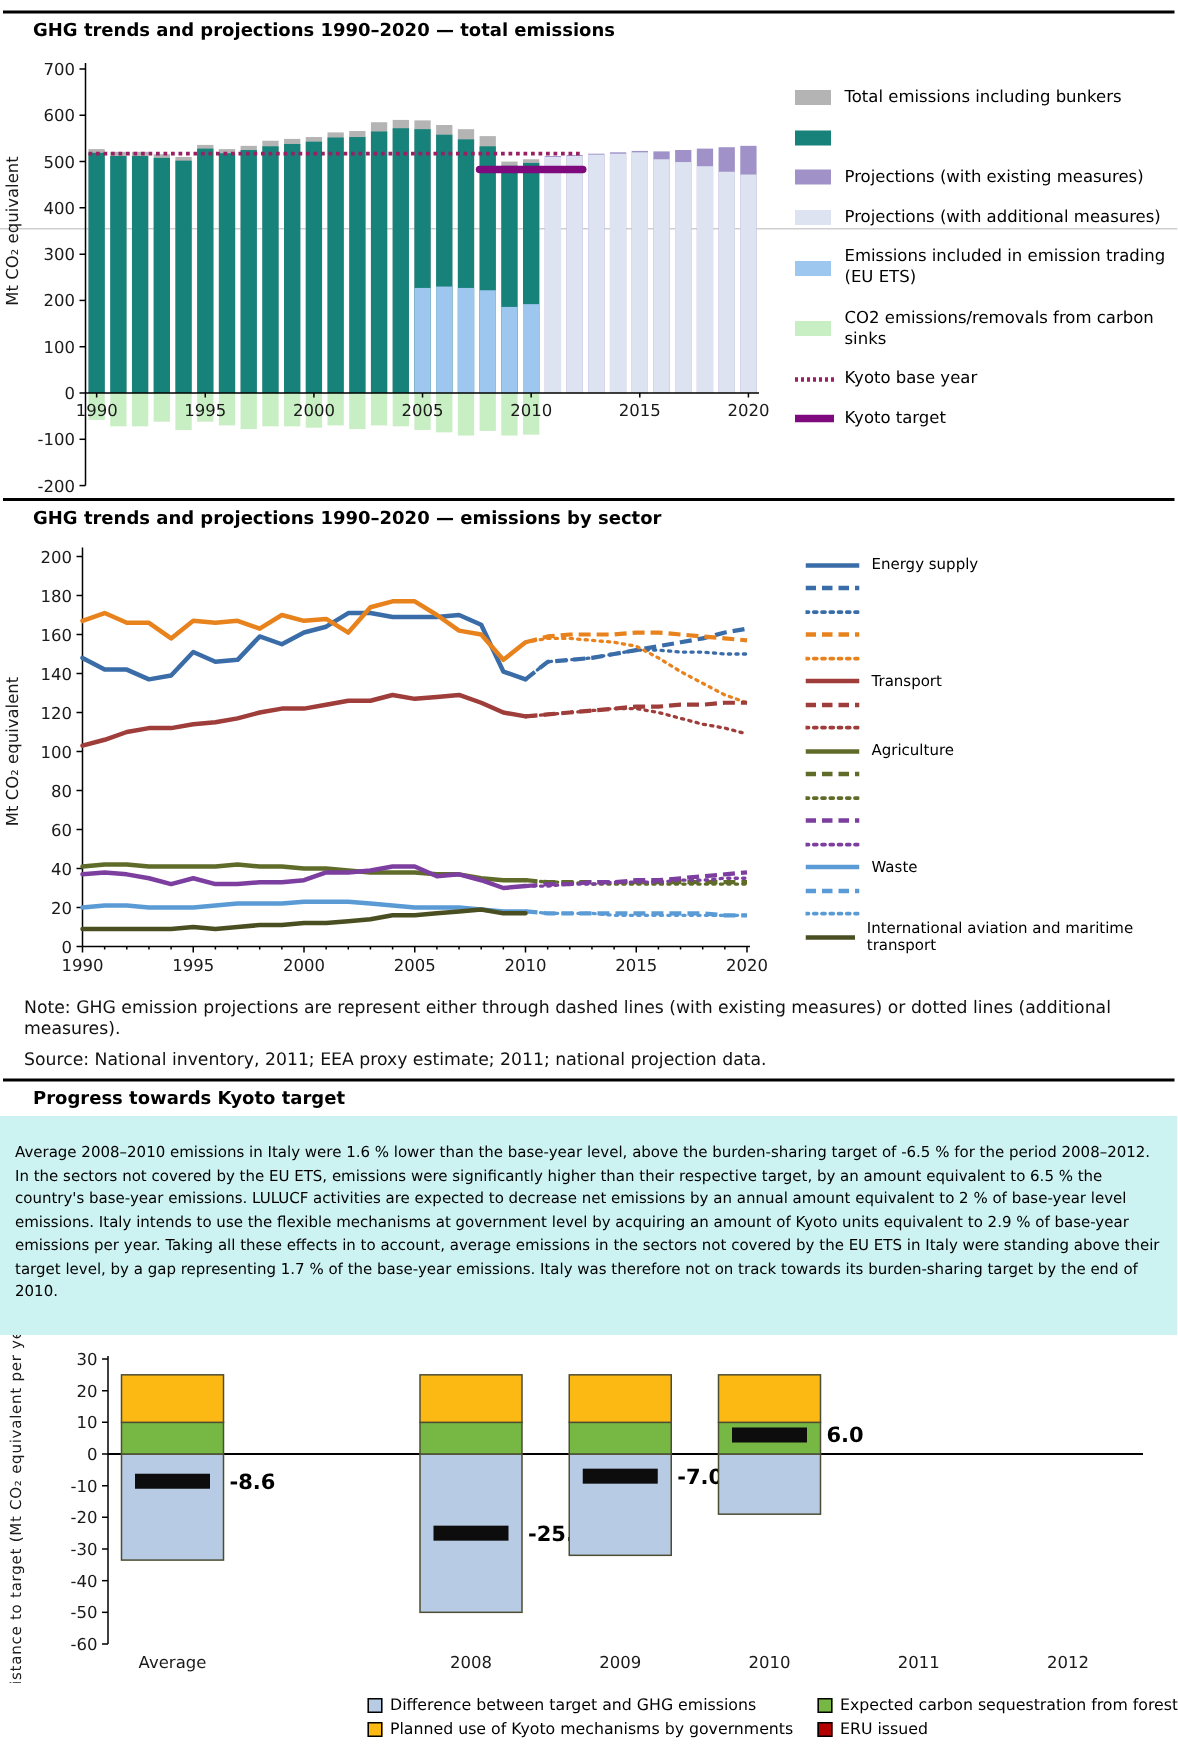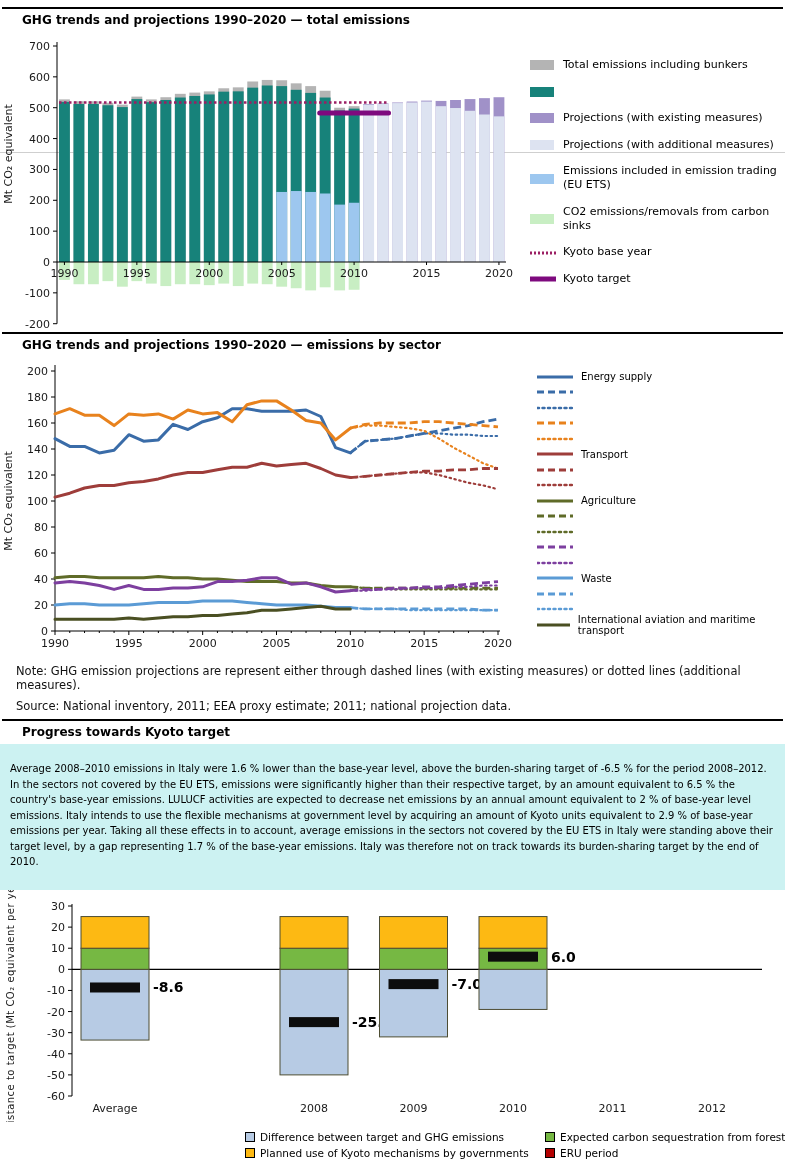--- a/index.html
+++ b/index.html
@@ -482,19 +482,19 @@
             <span>Planned use of Kyoto mechanisms by governments</span>
           </div>
         </div>
         <div class="lg3-col" style="left: 545px;">
           <div class="lg3-item">
             <span class="lg3-sw" style="background: rgb(118, 184, 67);"></span>
             <span>Expected carbon sequestration from forestry (LULUCF)</span>
           </div>
           <div class="lg3-item">
             <span class="lg3-sw" style="background: rgb(179, 0, 0);"></span>
-            <span>ERU period</span>
+            <span>ERU issued</span>
           </div>
         </div>
       </div>
     
   </section>
 </div>
 
 </body></html>

